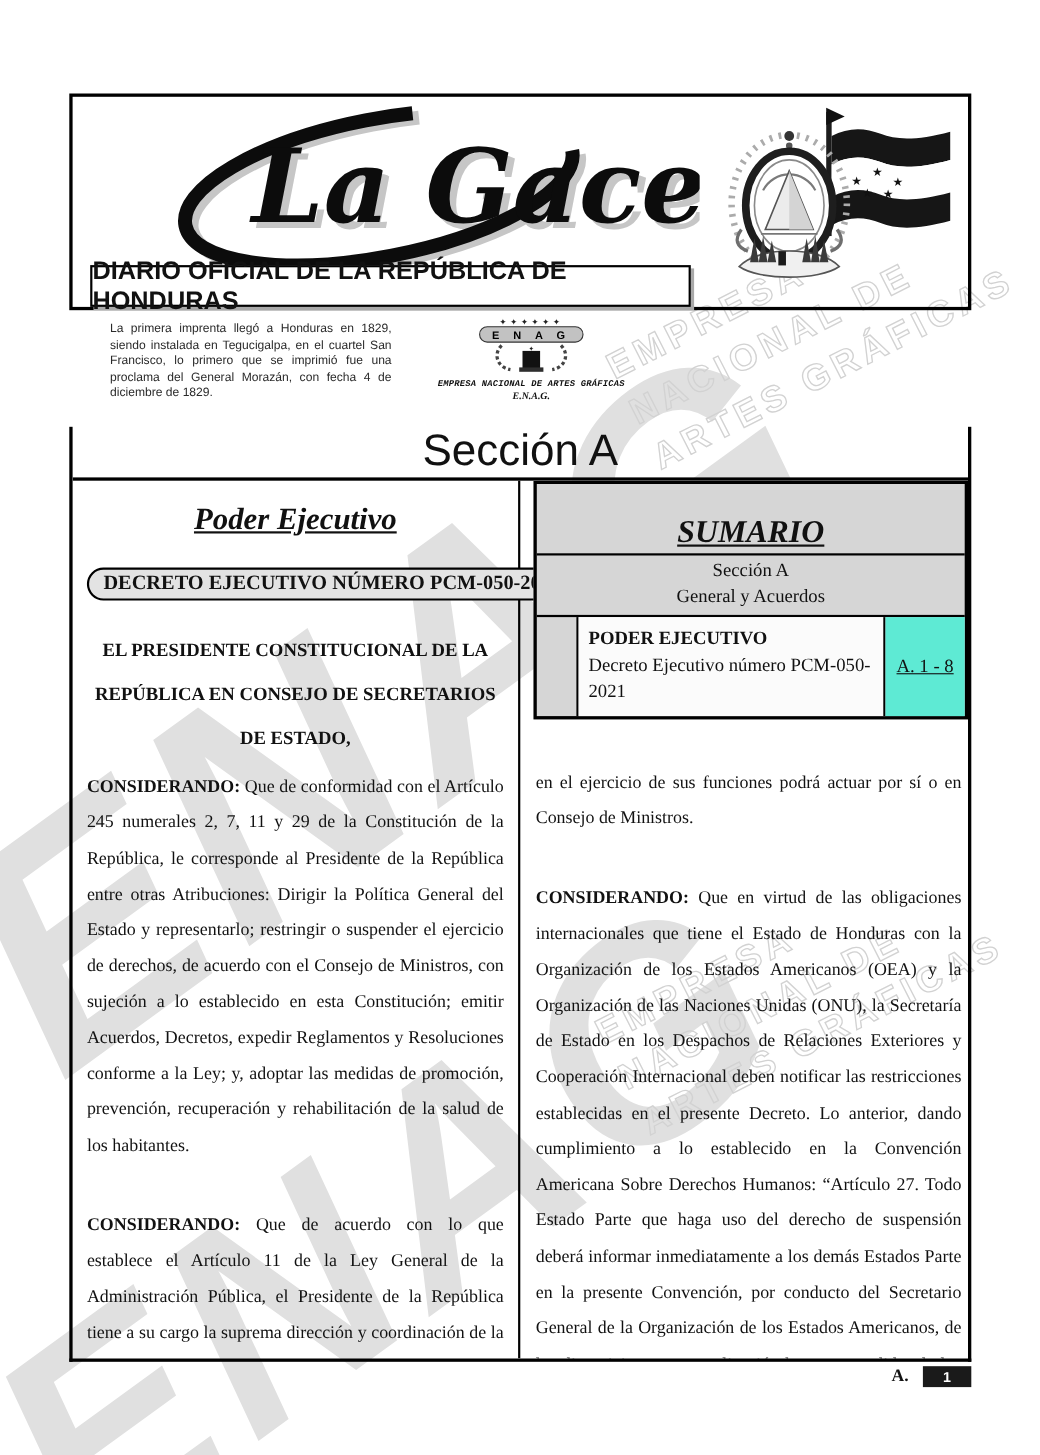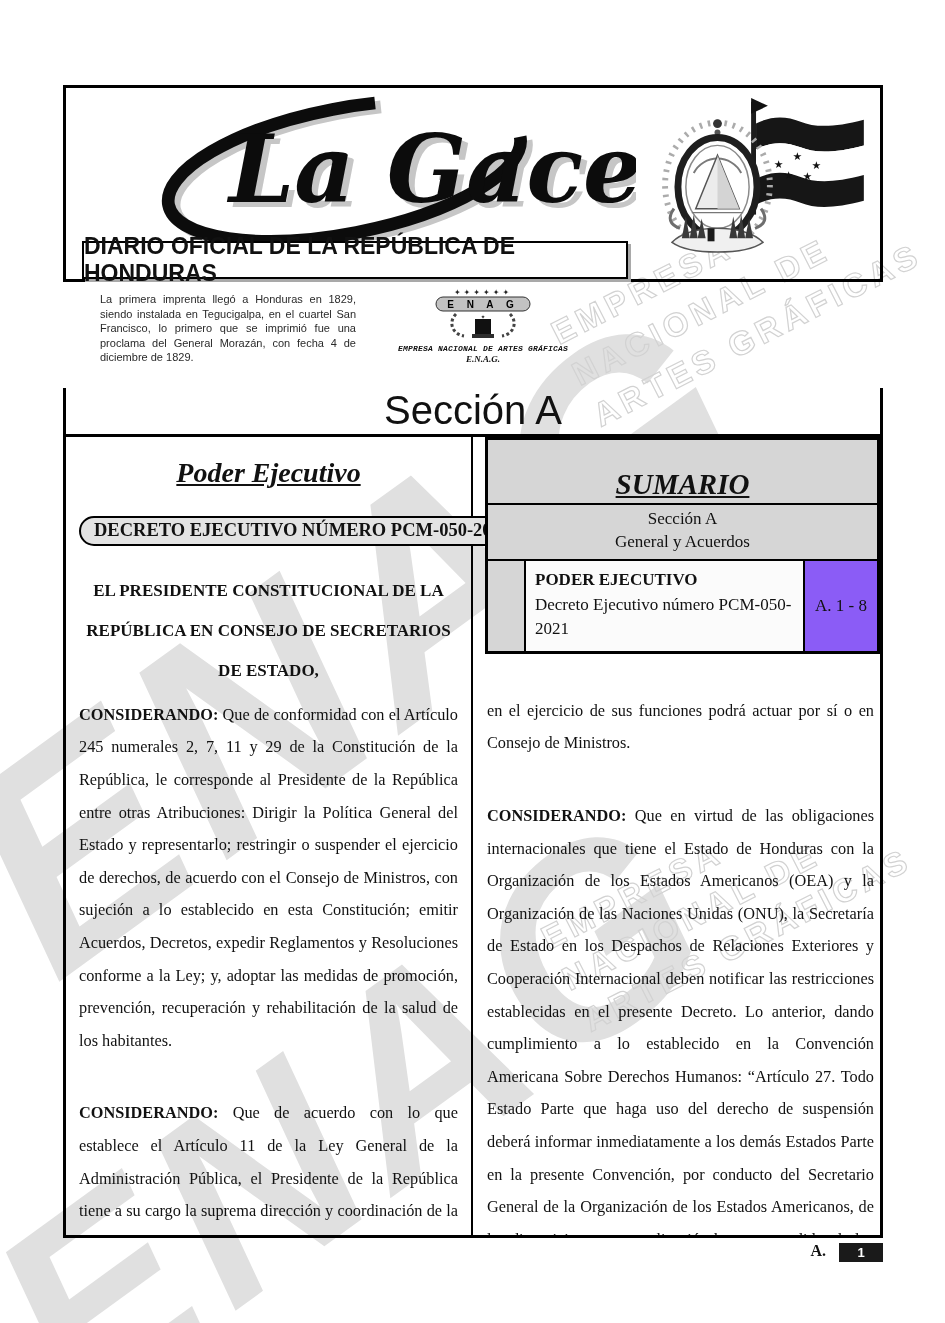--- a/index.html
+++ b/index.html
@@ -67,22 +67,22 @@
   .sumario-title{text-align:center;font-style:italic;font-weight:bold;font-size:29px;
         line-height:36px;border-bottom:2px solid #000;padding:2px 0 1px;margin-top:24px;}
   .sumario-title span{text-decoration:underline;}
   .sumario-sub{text-align:center;font-size:17px;line-height:1.35;padding:3px 0 5px;
         border-bottom:2px solid #000;}
   .sumario-row{display:flex;}
   .sumario-stripe{width:36px;border-right:2px solid #000;}
   .sumario-main{flex:1;background:#fbfbfb;border-right:2px solid #000;
         padding:7px 9px 9px;font-size:17px;line-height:1.45;}
   .bold-line{font-weight:bold;}
-  .sumario-pages{width:72px;background:#8b5cf6;display:flex;align-items:center;
-        justify-content:center;font-size:17px;}
+  .sumario-pages{width:72px;background:#5eead4;display:flex;align-items:center;
+        justify-content:center;font-size:17px;text-decoration:underline;}
   
   .footer{position:absolute;left:63px;top:1242px;width:820px;text-align:right;
         font-weight:bold;font-size:16px;}
   .page-box{display:inline-block;width:44px;height:19px;background:#1a1a1a;color:#fff;
         font-family:"Liberation Sans",sans-serif;font-weight:bold;font-size:13px;
         line-height:19px;text-align:center;margin-left:9px;vertical-align:middle;}
 </style>
 </head>
 <body>
 

